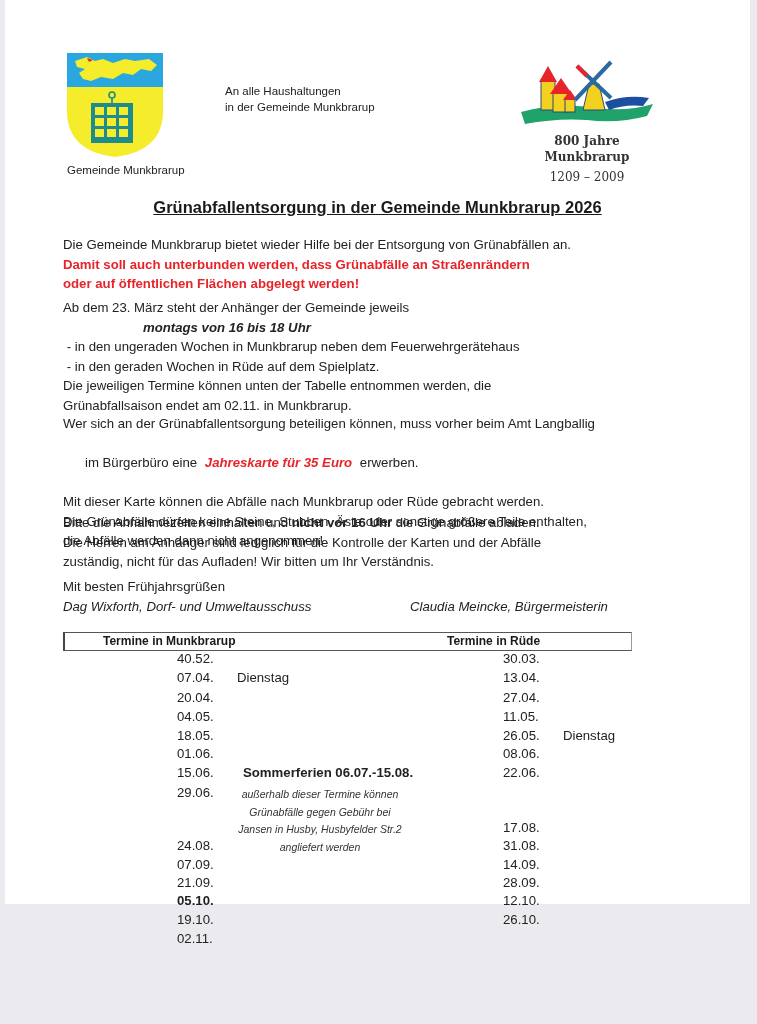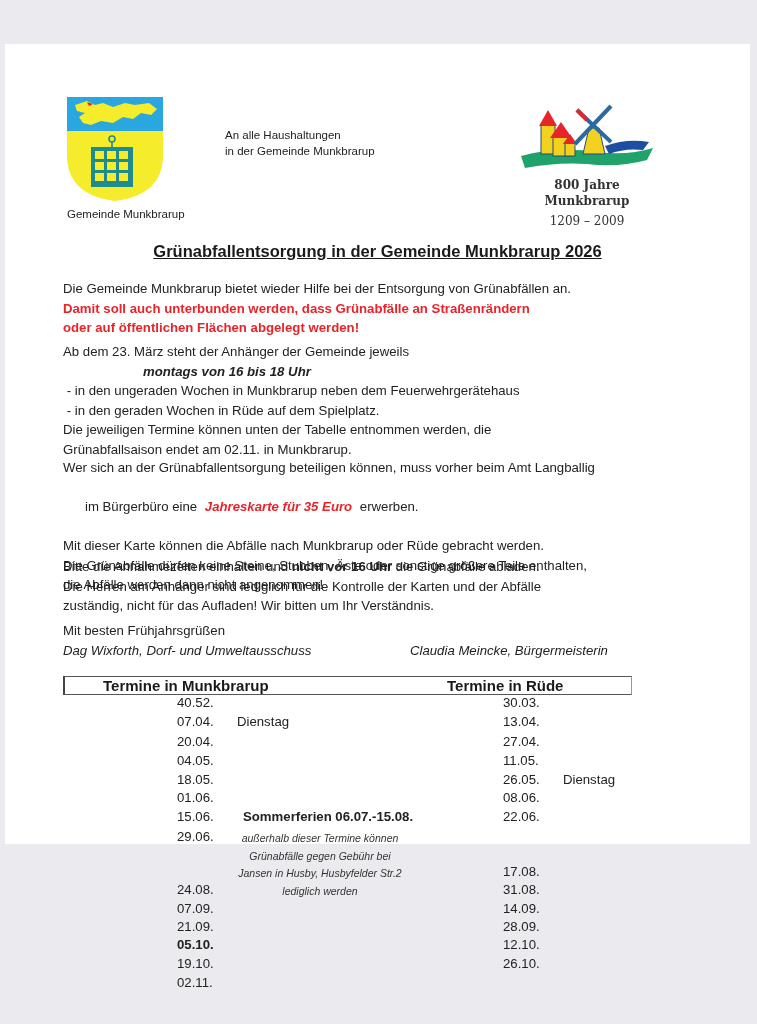--- a/index.html
+++ b/index.html
@@ -3,44 +3,43 @@
 <meta charset="utf-8">
 <style>
   html, body { margin:0; padding:0; }
   body {
     width:757px; height:1024px; overflow:hidden;
     background:#ebebef;
     font-family:"Liberation Sans", sans-serif;
     color:#222;
   }
   .page {
-    position:absolute; left:5px; top:0; width:745px; height:800px;
+    position:absolute; left:5px; top:0; width:745px; height:904px;
     background:#ffffff;
-    margin-top:44px;
   }
   .abs { position:absolute; }
   .t13 { font-size:13.2px; line-height:19.5px; }
   .red { color:#e8242b; }
   .b { font-weight:bold; }
   .i { font-style:italic; }
   .crest { left:60px; top:51px; width:100px; height:108px; }
   .addr { left:220px; top:83px; font-size:11.5px; line-height:16px; color:#222; }
   .gem-label { left:62px; top:164px; font-size:11.5px; color:#222; }
   .jub { left:512px; top:54px; width:140px; height:130px; }
   .jub-text { position:absolute; left:0; width:140px; text-align:center; font-family:"DejaVu Serif", serif; font-weight:bold; color:#333; }
   .title {
     left:0; width:745px; top:198px; text-align:center;
     font-size:16.5px; font-weight:bold; text-decoration:underline; color:#1a1a1a;
   }
   .para { left:58px; width:640px; }
   .table-head {
     left:58px; top:632px; width:566px; height:17px;
     border:1px solid #555; border-left:2px solid #444; border-right:1px solid #999;
   }
-  .th { position:absolute; top:0; font-size:15px; font-weight:bold; line-height:17px; color:#1a1a1a; }
+  .th { position:absolute; top:0; font-size:12px; font-weight:bold; line-height:17px; color:#1a1a1a; }
   .cell { position:absolute; font-size:13.2px; color:#222; }
   .note { position:absolute; font-size:10.5px; font-style:italic; color:#333; width:220px; text-align:center; }
 </style>
 </head>
 <body>
 
 <div class="page">
 
   <svg class="abs crest" viewBox="0 0 100 108">
     <path d="M2 2 H98 V60 Q98 100 50 106 Q2 100 2 60 Z" fill="#f5ec2c"></path>
@@ -148,21 +147,21 @@
     <div class="cell" style="left:172px;top:875px;">21.09.</div>
     <div class="cell" style="left:172px;top:893px;font-weight:bold;">05.10.</div>
     <div class="cell" style="left:172px;top:912px;">19.10.</div>
     <div class="cell" style="left:172px;top:931px;">02.11.</div>
   </div>
 
   <div class="cell b" style="left:238px;top:765px;">Sommerferien 06.07.-15.08.</div>
   <div class="note" style="left:205px;top:788px;">außerhalb dieser Termine können</div>
   <div class="note" style="left:205px;top:806px;">Grünabfälle gegen Gebühr bei</div>
   <div class="note" style="left:205px;top:823px;">Jansen in Husby, Husbyfelder Str.2</div>
-  <div class="note" style="left:205px;top:841px;">lediglich werden</div>
+  <div class="note" style="left:205px;top:841px;">angliefert werden</div>
 
   <div>
     <div class="cell" style="left:498px;top:651px;">30.03.</div>
     <div class="cell" style="left:498px;top:670px;">13.04.</div>
     <div class="cell" style="left:498px;top:690px;">27.04.</div>
     <div class="cell" style="left:498px;top:709px;">11.05.</div>
     <div class="cell" style="left:498px;top:728px;">26.05.</div>
     <div class="cell" style="left:558px;top:728px;">Dienstag</div>
     <div class="cell" style="left:498px;top:746px;">08.06.</div>
     <div class="cell" style="left:498px;top:765px;">22.06.</div>

